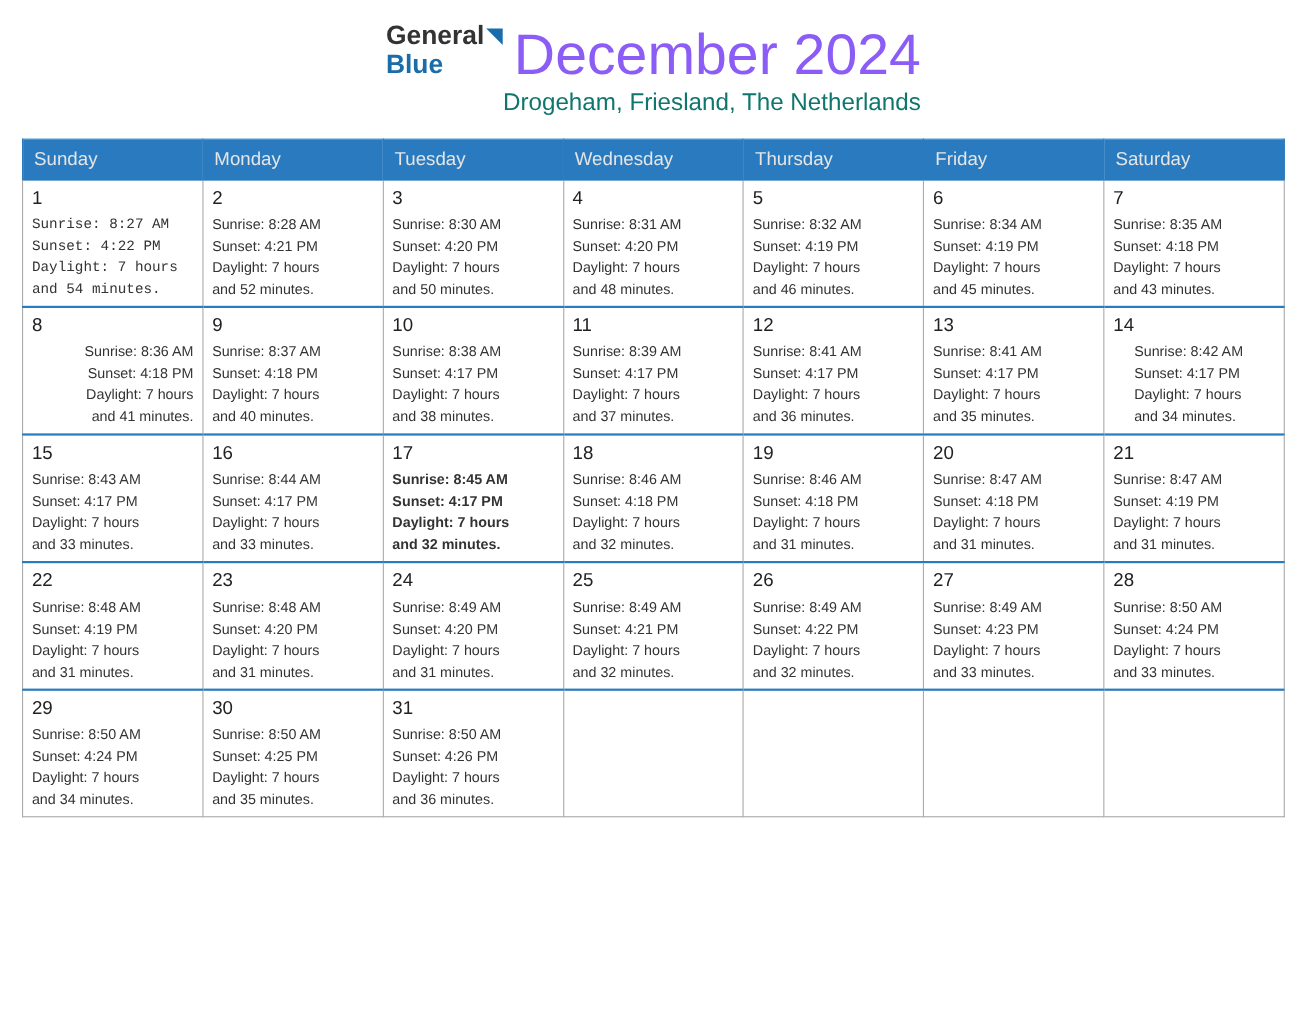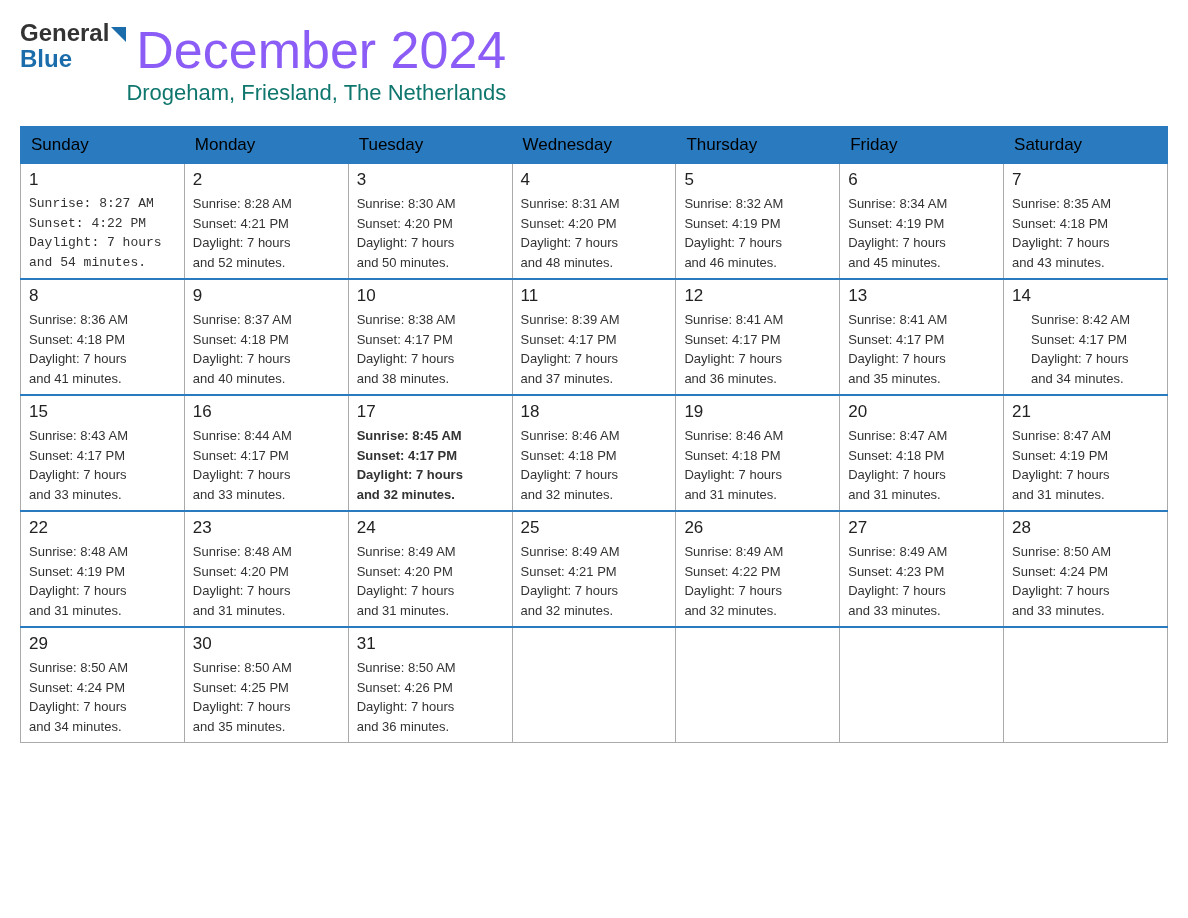--- a/index.html
+++ b/index.html
@@ -5,21 +5,21 @@
     * { margin: 0; padding: 0; box-sizing: border-box; }
     body {
       font-family: Arial, sans-serif;
       background: #fff;
       width: 1188px;
       min-height: 918px;
       padding: 20px;
     }
     .header {
       display: flex;
-      justify-content: flex-start;
+      justify-content: center;
       align-items: flex-start;
       margin-bottom: 20px;
     }
     .logo {
       display: flex;
       align-items: center;
     }
     .title-block {
       text-align: right;
     }
@@ -32,21 +32,21 @@
       font-size: 22px;
       color: #0f766e;
     }
     table {
       width: 100%;
       border-collapse: collapse;
       table-layout: fixed;
     }
     thead tr th {
       background-color: #2a7abf;
-      color: #000000;
+      color: #e5e5e5;
       font-size: 17px;
       font-weight: normal;
       padding: 8px 10px;
       text-align: left;
       border: 1px solid #2a7abf;
     }
     tbody tr td {
       border: 1px solid #aaa;
       vertical-align: top;
       padding: 6px 8px;
@@ -147,21 +147,21 @@
           <span class="day-num">7</span>
           <div class="day-info" style="white-space: pre-line;">Sunrise: 8:35 AM
 Sunset: 4:18 PM
 Daylight: 7 hours
 and 43 minutes.</div>
         </td>
       </tr>
       <tr>
         <td>
           <span class="day-num">8</span>
-          <div class="day-info" style="white-space: pre-line;">Sunrise: 8:36 AM
+          <div class="day-info" style="white-space: pre-line; text-align: right;">Sunrise: 8:36 AM
 Sunset: 4:18 PM
 Daylight: 7 hours
 and 41 minutes.</div>
         </td>
         <td>
           <span class="day-num">9</span>
           <div class="day-info" style="white-space: pre-line;">Sunrise: 8:37 AM
 Sunset: 4:18 PM
 Daylight: 7 hours
 and 40 minutes.</div>

